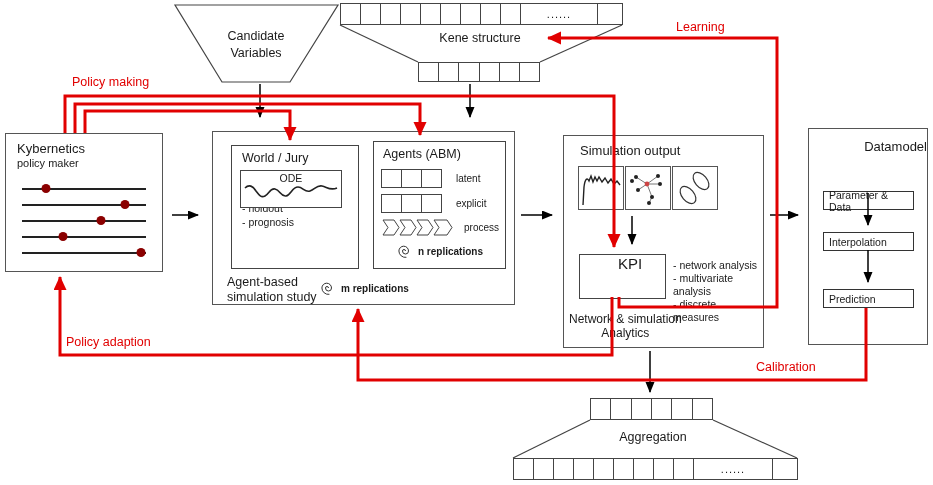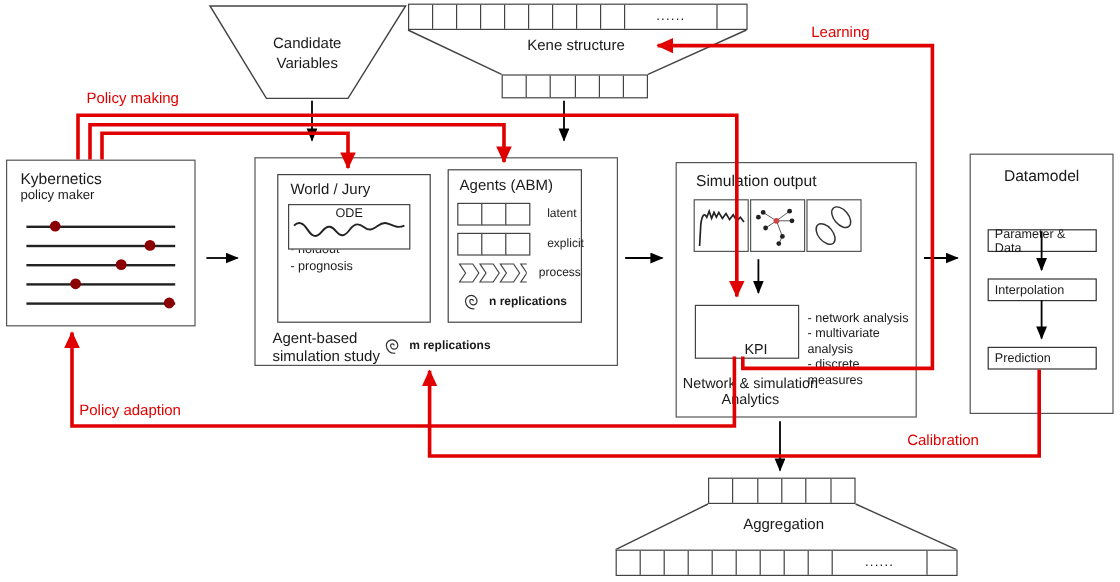--- a/index.html
+++ b/index.html
@@ -126,21 +126,21 @@
       <div>Agent-based</div>
       <div>simulation study</div>
     </div>
     <div class="repl abs" style="left:106px;top:147px;">
       <svg width="18" height="18">
         <path d="M9.5,9 a1.5,1.5 0 1 0 -3,0 a3,3 0 0 0 6,0 a4.8,4.8 0 1 0 -9.6,0 a6.5,6.5 0 0 0 7.5,6.3" fill="none" stroke="#333" stroke-width="1"></path>
       </svg>
       <span style="margin-left:4px;">m replications</span>
     </div>
 
-    <div class="inner-box" style="left:160px;top:9px;width:112px;height:128px;">
+    <div class="inner-box" style="left:160px;top:9px;width:133px;height:128px;">
       <div style="font-size:12.5px;margin:5px 0 8px 9px;">Agents (ABM)</div>
       <div class="agent-row">
         <div class="cellgrid">
             <div class="c"></div>
             <div class="c"></div>
             <div class="c"></div>
           </div>
         <div class="row-label">latent</div>
       </div>
       <div class="agent-row">
@@ -197,36 +197,36 @@
           <circle cx="21" cy="17" r="2.4" fill="#cc4444"></circle>
         </svg>
       </div>
       <div class="thumb">
         <svg width="44" height="42">
           <ellipse cx="15" cy="28" rx="6" ry="10" transform="rotate(-40 15 28)" fill="none" stroke="#333" stroke-width="1.2"></ellipse>
           <ellipse cx="28" cy="14" rx="6" ry="10" transform="rotate(-40 28 14)" fill="none" stroke="#333" stroke-width="1.2"></ellipse>
         </svg>
       </div>
     </div>
-    <div class="inner-box" style="left:15px;top:118px;width:87px;height:45px;display:flex;align-items:flex-end;justify-content:center;font-size:12px;padding-left:15px;">
+    <div class="inner-box" style="left:15px;top:118px;width:87px;height:45px;display:flex;align-items:flex-start;justify-content:center;font-size:15px;padding-left:15px;">
       <span>KPI</span>
     </div>
     <div class="small abs" style="left:109px;top:123px;line-height:13px;">
       <div>- network analysis</div>
       <div>- multivariate analysis</div>
       <div>- discrete measures</div>
     </div>
     <div class="abs" style="left:5px;top:176px;font-size:12px;line-height:14px;text-align:center;">
       <div>Network &amp; simulation</div>
       <div>Analytics</div>
     </div>
   </div>
 
   <div class="box" style="left:808px;top:128px;width:120px;height:217px;">
-    <div class="title" style="text-align:center;margin-top:10px;">Datamodel</div>
+    <div class="title" style="text-align:right;margin-top:10px;">Datamodel</div>
     <div class="step-box" style="top:62px;">
         <span>Parameter &amp; Data</span>
       </div>
     <div class="step-box" style="top:103px;">
         <span>Interpolation</span>
       </div>
     <div class="step-box" style="top:160px;">
         <span>Prediction</span>
       </div>
   </div>

